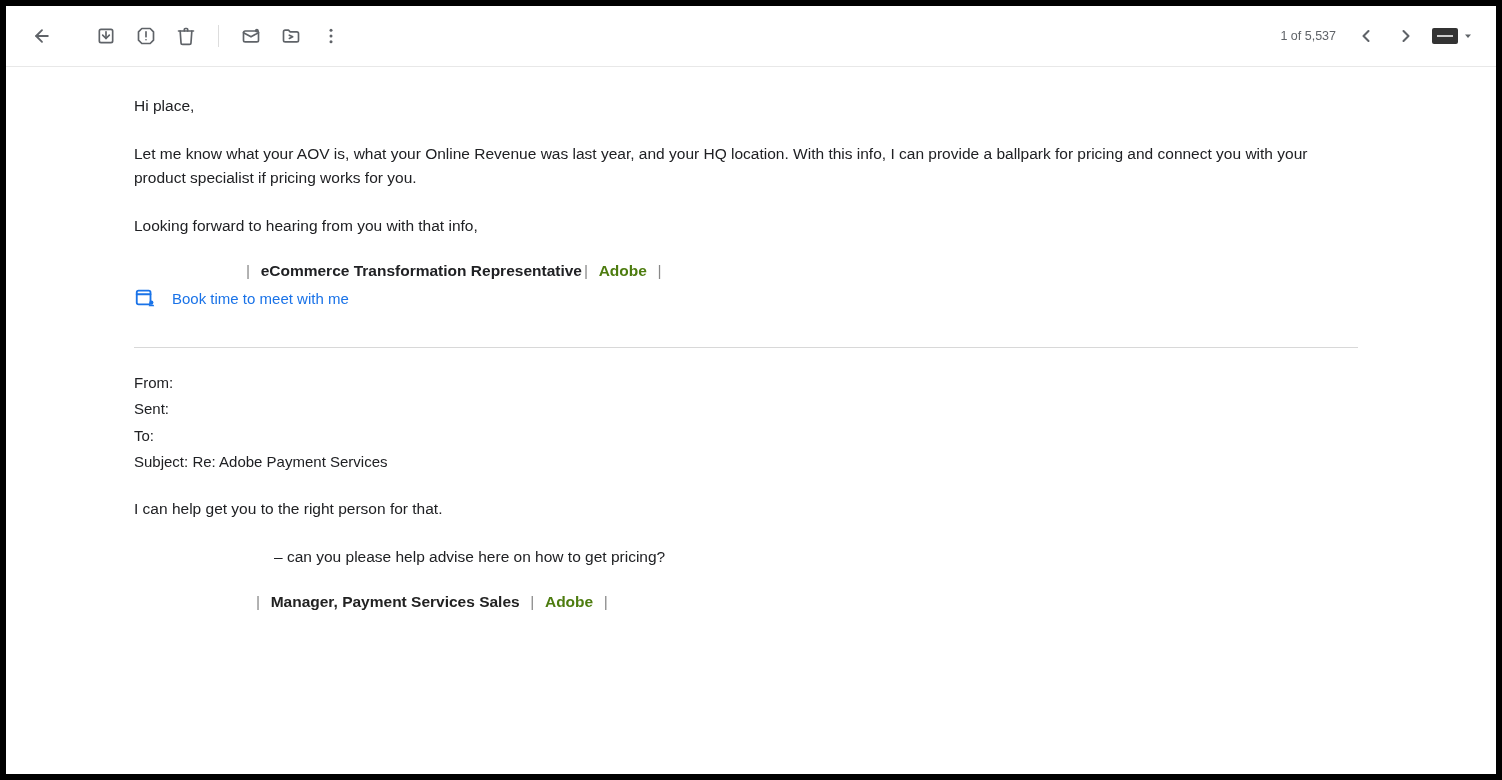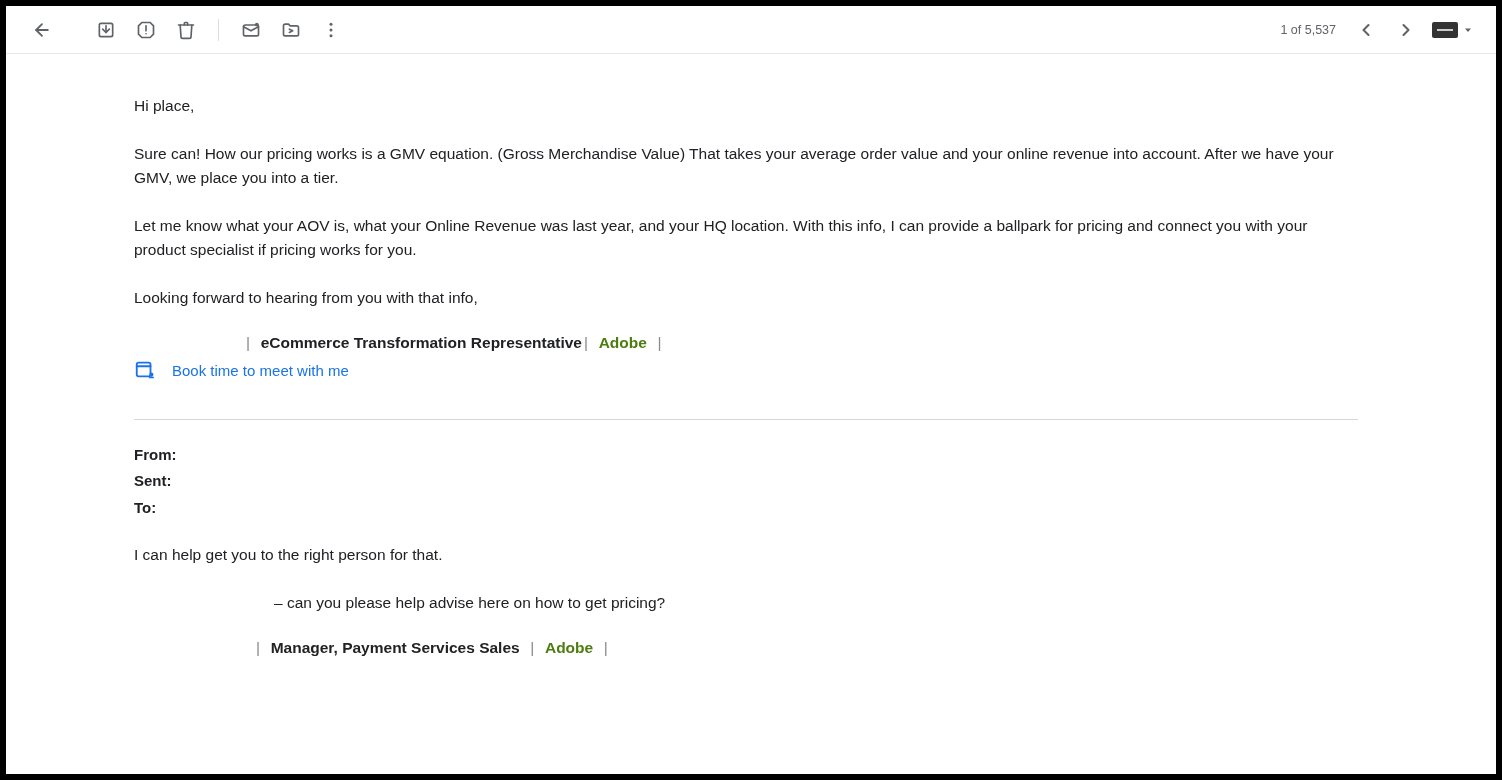--- a/index.html
+++ b/index.html
@@ -1,19 +1,19 @@
 <!DOCTYPE html>
 <html><head>
 <meta charset="utf-8">
 <style>
   * { box-sizing: border-box; margin: 0; padding: 0; }
   html, body { width: 1502px; height: 780px; font-family: Arial, Helvetica, sans-serif; background: #000; }
   .frame { position: absolute; top: 6px; left: 6px; right: 6px; bottom: 6px; background: #fff; overflow: hidden; }
   .toolbar {
-    height: 48px;
+    height: 61px;
     display: flex;
     align-items: center;
     padding: 0 16px;
     border-bottom: 1px solid #e8e8e8;
   }
   .toolbar-left { display: flex; align-items: center; gap: 0; }
   .toolbar-right { margin-left: auto; display: flex; align-items: center; gap: 0; }
   .tbtn {
     width: 40px; height: 40px;
     display: flex; align-items: center; justify-content: center;
@@ -64,21 +64,21 @@
   }
   .book-line a { color: #1a73e8; text-decoration: none; cursor: pointer; }
   .book-icon { color: #1a73e8; }
   .book-icon svg { width: 22px; height: 22px; }
 
   hr.sep {
     border: none; border-top: 1px solid #d8d8d8;
     margin: 36px 0 22px 0;
   }
   .quoted-headers { font-size: 15px; line-height: 1.75; margin-bottom: 22px; color:#202124; }
-  .quoted-headers b { font-weight: bold; }
+  .quoted-headers b { font-weight: normal; }
   .quoted-body p { font-size: 15.5px; color:#202124; margin-bottom: 24px; }
   .quoted-body .indent { padding-left: 140px; }
   .quoted-sig { padding-left: 120px; font-size: 15.5px; }
 
   
   .content::-webkit-scrollbar { width: 12px; }
   .content::-webkit-scrollbar-track { background: #f1f1f1; }
   .content::-webkit-scrollbar-thumb { background: #bdbdbd; border-radius: 0; }
 </style>
 </head>
@@ -156,21 +156,20 @@
         <svg viewBox="0 0 24 24" fill="currentColor">
             <polygon points="6 9 18 9 12 16"></polygon>
           </svg>
       </div>
     </div>
   </div>
 
   <div class="content">
     <div class="email-body">
       <p>Hi place,</p>
-      <p>Sure can! How our pricing works is a GMV equation. (Gross Merchandise Value) That takes your average order value and your online revenue into account. After we have your GMV, we place you into a tier.</p>
       <p>Let me know what your AOV is, what your Online Revenue was last year, and your HQ location. With this info, I can provide a ballpark for pricing and connect you with your product specialist if pricing works for you.</p>
       <p>Looking forward to hearing from you with that info,</p>
 
       <div class="sig-line" style="padding-left:110px;">
         <span class="sig-sep">|</span>&nbsp;
         <span class="sig-role">eCommerce Transformation Representative</span><span class="sig-sep">|</span>&nbsp;
         <span class="sig-company">Adobe</span>&nbsp;
         <span class="sig-sep">|</span>
       </div>
 
@@ -185,20 +184,21 @@
         </span>
         <a>Book time to meet with me</a>
       </div>
 
       <hr class="sep">
 
       <div class="quoted-headers">
         <div><b>From:</b> <span></span></div>
         <div><b>Sent:</b> <span></span></div>
         <div><b>To:</b> <span></span></div>
+        <div><b>Subject:</b> <span>Re: Adobe Payment Services</span></div>
       </div>
 
       <div class="quoted-body">
         <p>I can help get you to the right person for that.</p>
         <p class="indent">– can you please help advise here on how to get pricing?</p>
         <div class="quoted-sig">
           <span class="sig-sep">|</span>&nbsp;
           <span class="sig-role">Manager, Payment Services Sales</span>&nbsp;
           <span class="sig-sep">|</span>&nbsp;
           <span class="sig-company">Adobe</span>&nbsp;

